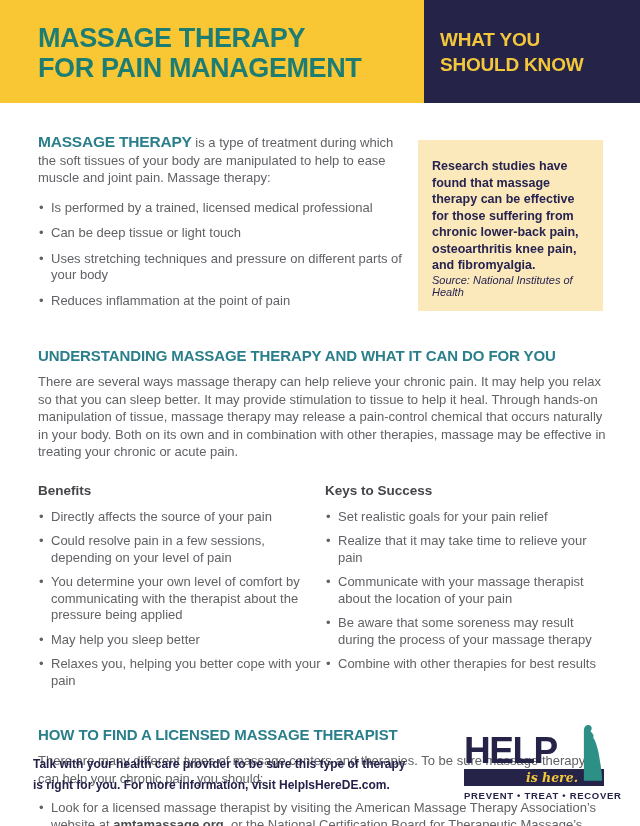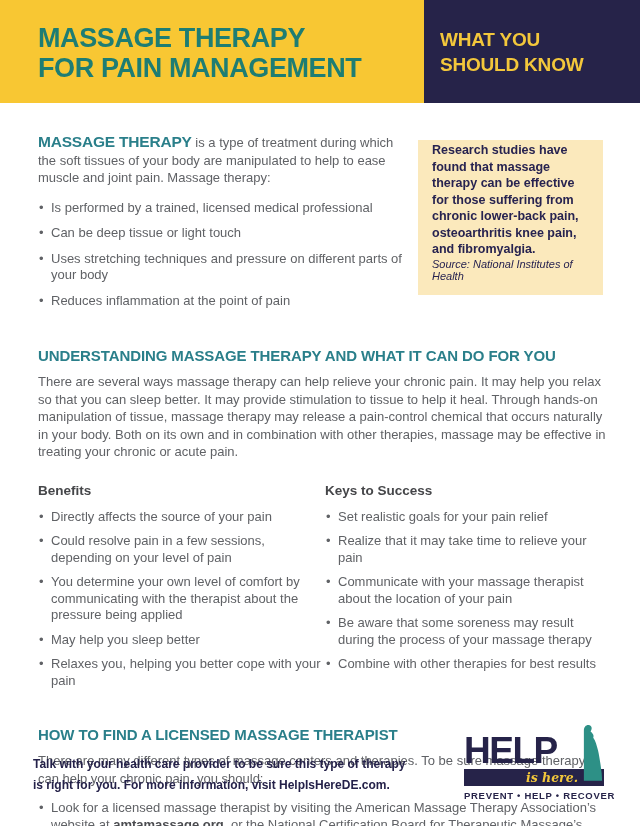--- a/index.html
+++ b/index.html
@@ -20,21 +20,21 @@
   .intro-left { width:374px; }
   .lead { font-size:13px; color:#606266; line-height:17.5px; }
   .lead-heading { color:#2A7F8A; font-weight:800; font-size:15.5px; letter-spacing:-0.2px; }
 
   ul.bullets { list-style:none; margin-top:13px; }
   .bullets li { position:relative; padding-left:13px; font-size:13px; color:#606266;
     line-height:16.5px; margin-bottom:9px; }
   .bullets li::before { content:"\2022"; position:absolute; left:1px; top:0; color:#606266; }
 
   .callout { width:185px; margin-left:6px; margin-top:7px; background:#FBE9BC;
-    padding:2px 14px 13px 14px; align-self:flex-start; }
+    padding:18px 14px 13px 14px; align-self:flex-start; }
   .callout-text { color:#272350; font-weight:700; font-size:12.5px; line-height:16.5px; }
   .callout-source { color:#272350; font-style:italic; font-size:11px; }
 
   .section-heading { color:#2A7F8A; font-weight:800; font-size:15px; letter-spacing:-0.1px; margin-top:29px; }
   .para { font-size:13px; color:#606266; line-height:17.5px; margin-top:9px; }
   .para-narrow { max-width:566px; }
 
   .columns { display:flex; margin-top:22px; }
   .col-benefits { width:287px; }
   .col-keys { flex:1; }
@@ -140,17 +140,17 @@
       <div>is right for you. For more information, visit HelpIsHereDE.com.</div>
     </div>
     <div class="logo">
       <span class="logo-help">HELP</span>
       <svg class="delaware-icon" viewBox="0 0 24 60" xmlns="http://www.w3.org/2000/svg">
         <path fill="#2D9086" d="M3 7 C3 3 6 0.5 9 1.6 C11.5 2.5 11.8 5.5 10 8 C12 10 13.8 11.5 12.8 14.5 C15.2 17.5 16.3 22 17.8 28 C19.4 35 20.8 45 21.6 52 L22 59.5 L3 59.5 Z"></path>
       </svg>
       <div class="logo-bar">
         <span class="logo-ishere">is here.</span>
       </div>
-      <div class="logo-tagline">PREVENT • HELP • RECOVER</div>
+      <div class="logo-tagline">PREVENT • TREAT • RECOVER</div>
     </div>
   </div>
 
 </div>
 
 </body></html>

